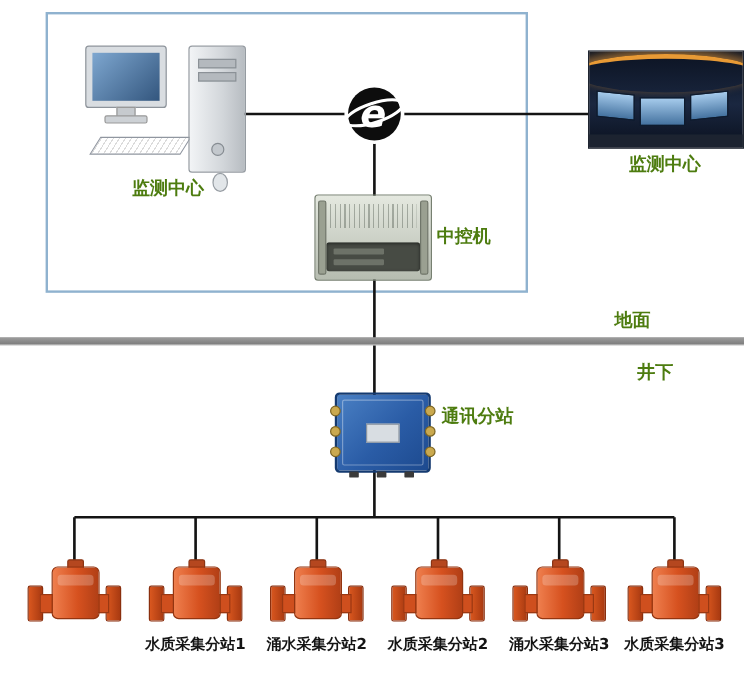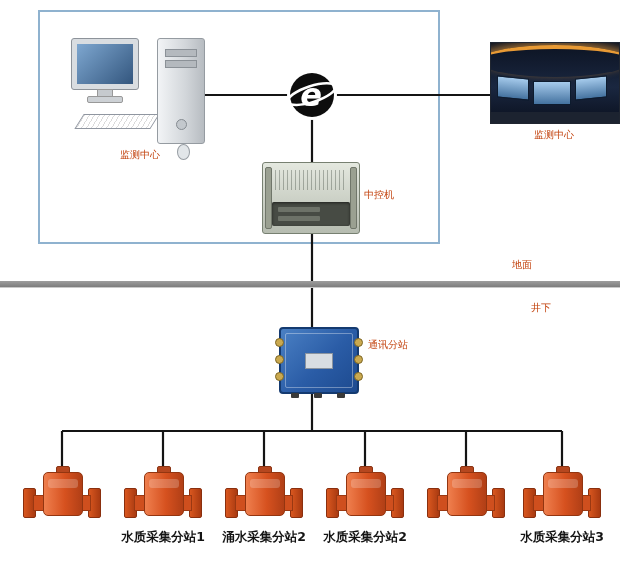--- a/index.html
+++ b/index.html
@@ -6,21 +6,21 @@
   body{font-family:"DejaVu Sans","Liberation Sans",sans-serif;color:#111;}
   .canvas{position:relative;width:620px;height:565px;background:#fff;overflow:hidden;}
 
   
   .lines{position:absolute;left:0;top:0;z-index:1;}
 
   
   .station-box{position:absolute;left:38px;top:10px;width:398px;height:230px;
     border:2px solid #8fb2cf;z-index:0;}
 
-  .lbl{position:absolute;z-index:4;font-size:10px;font-weight:400;color:#c2410c;white-space:nowrap;}
+  .lbl{position:absolute;z-index:4;font-size:15px;font-weight:700;color:#4d7c0f;white-space:nowrap;}
   .lbl-center{text-align:center;}
 
   
   .host{position:absolute;left:65px;top:32px;width:150px;height:118px;z-index:2;}
   .monitor{position:absolute;left:6px;top:6px;width:66px;height:50px;background:#d9dde1;
     border:1px solid #8d939a;border-radius:3px;}
   .screen{position:absolute;inset:5px;background:linear-gradient(135deg,#7ea7d0,#33567e);}
   .stand{position:absolute;left:32px;top:57px;width:14px;height:7px;background:#c6cace;border:1px solid #999;}
   .mbase{position:absolute;left:22px;top:64px;width:34px;height:5px;background:#cdd1d5;border:1px solid #999;border-radius:2px;}
   .keyboard{position:absolute;left:14px;top:82px;width:74px;height:13px;transform:skewX(-32deg);
@@ -230,15 +230,16 @@
     <div class="dev-pipe dev-pipe-l"></div>
     <div class="dev-pipe dev-pipe-r"></div>
     <div class="dev-body">
       <div class="dev-band"></div>
     </div>
   </div>
 
   <div class="dev-label" style="left:108px">水质采集分站1</div>
   <div class="dev-label" style="left:209px">涌水采集分站2</div>
   <div class="dev-label" style="left:310px">水质采集分站2</div>
+  <div class="dev-label" style="left:411px">涌水采集分站3</div>
   <div class="dev-label" style="left:507px">水质采集分站3</div>
 
 </div>
 
 </body></html>

